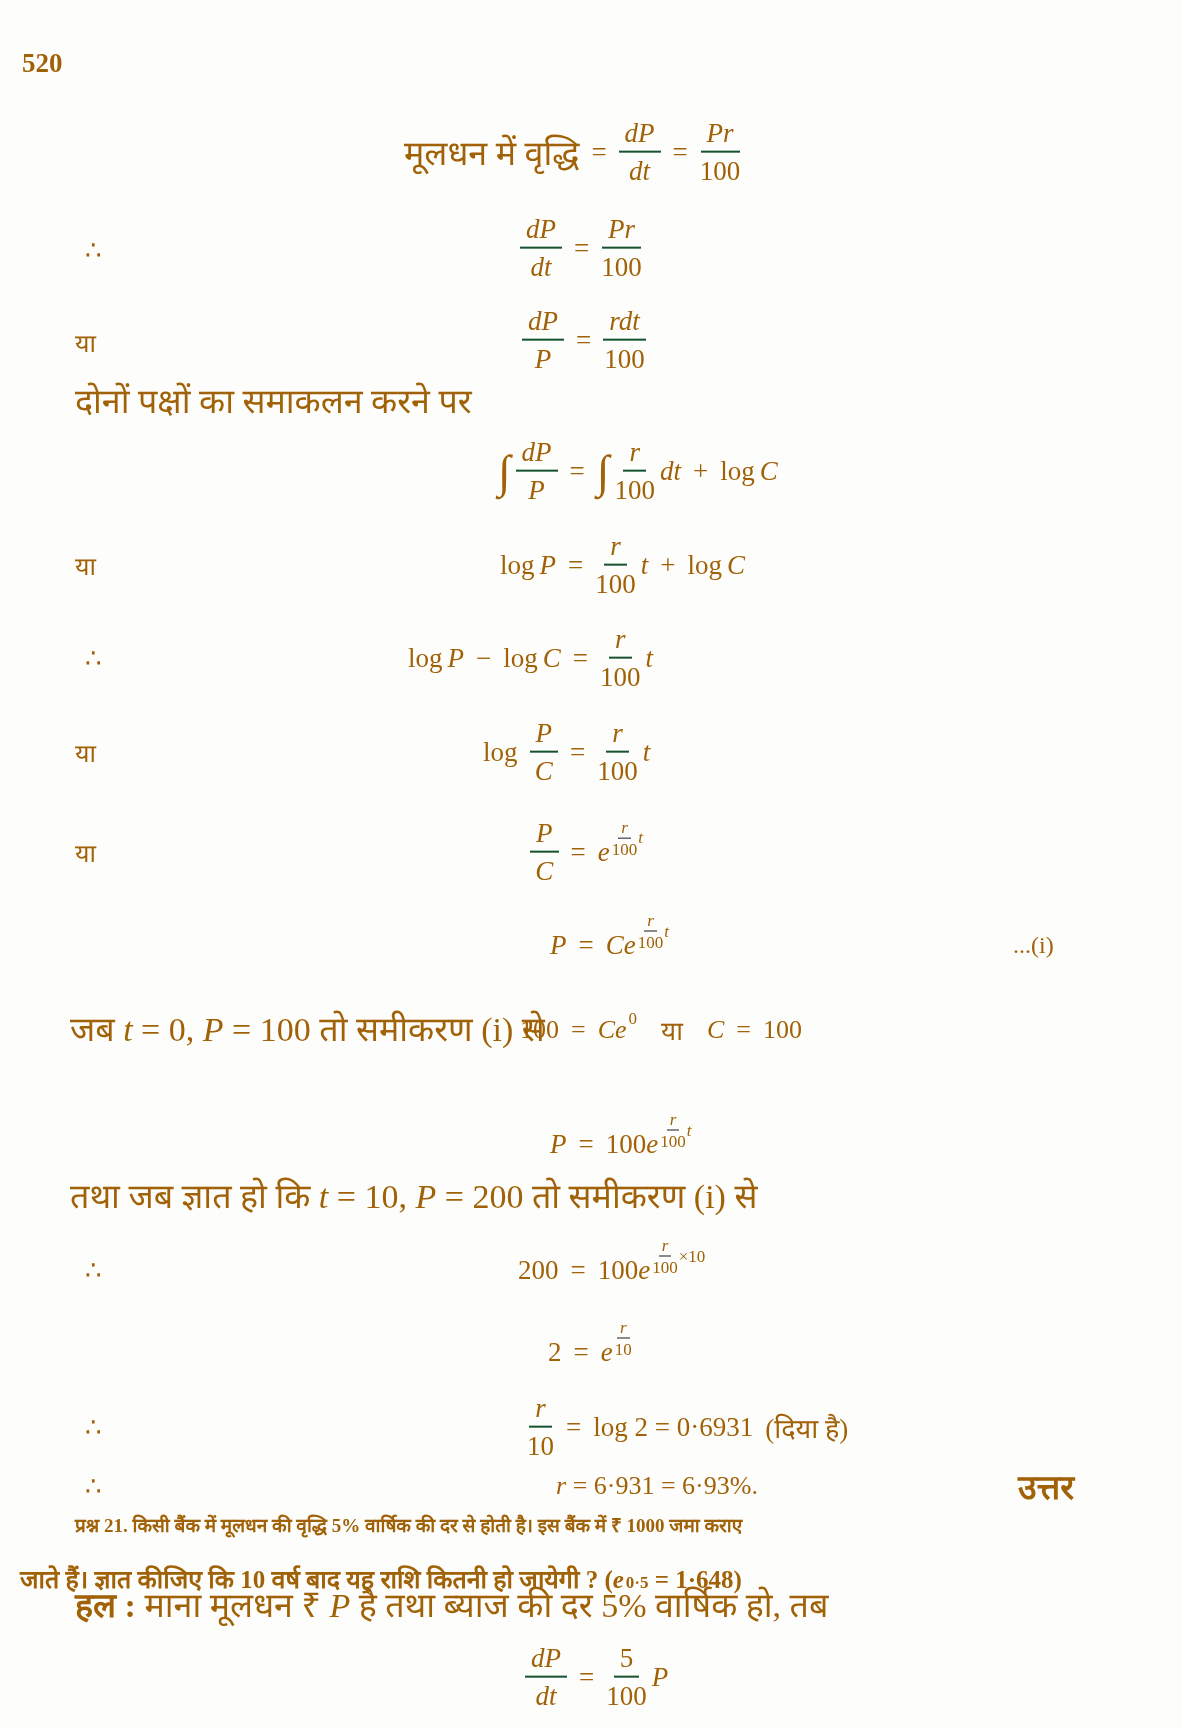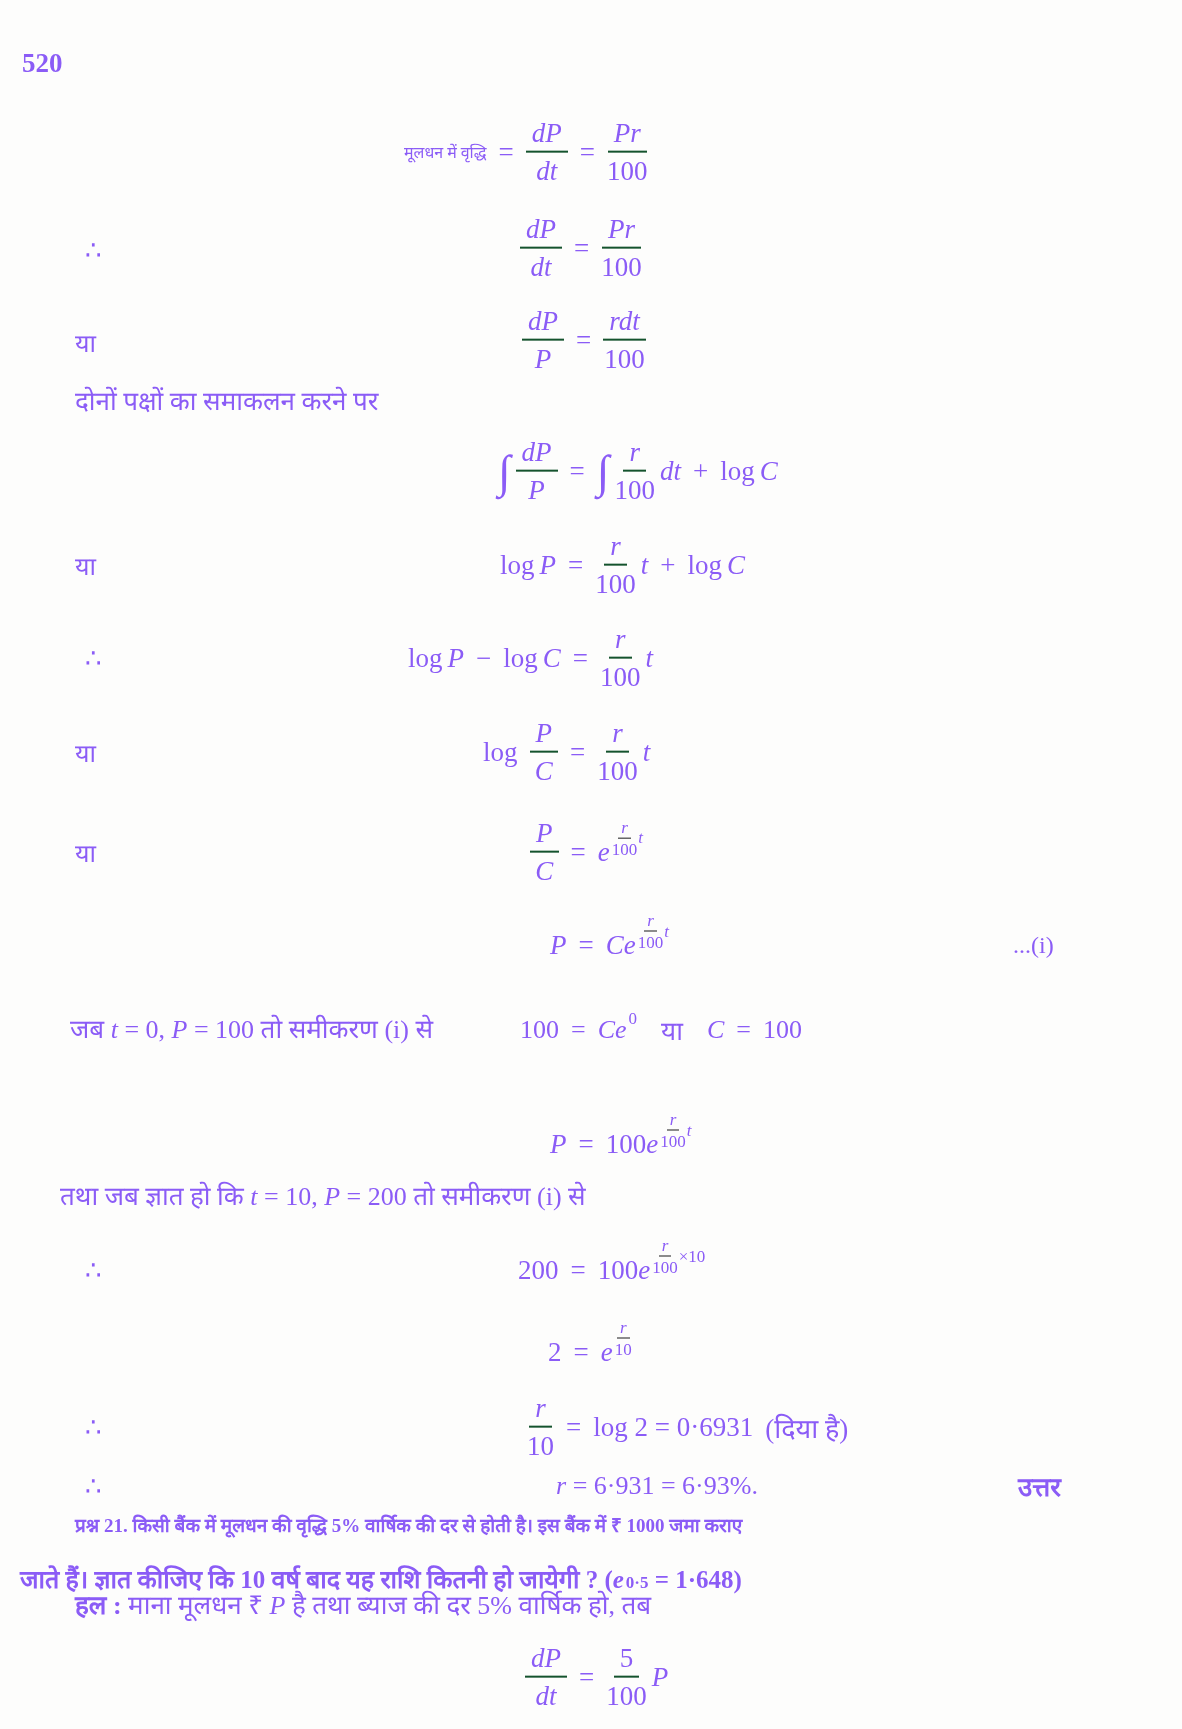--- a/index.html
+++ b/index.html
@@ -1,21 +1,21 @@
 <!DOCTYPE html>
 <html><head>
 <meta charset="utf-8">
 <style>
   html,body { margin:0; padding:0; background:#d9d9d9; }
   .page {
     position:relative;
     width:1182px; height:1729px;
     margin:0 auto;
     background:#fdfdfc;
-    color:#8b5cf6;
+    color:#a16207;
     font-family:"Liberation Serif", serif;
     overflow:hidden;
   }
   
   .eq {
     position:absolute;
     display:flex; align-items:center; gap:12px;
     transform:translateY(-50%);
     white-space:nowrap;
     font-size:27px;
@@ -33,34 +33,34 @@
   .frac.small .den { padding-top:2px; }
   .sup { display:inline-flex; align-items:center; gap:1px; transform:translateY(-14px); font-size:17px; margin-left:2px; }
   .sup0 { transform:translateY(-11px); font-size:17px; margin-left:2px; }
   .int { font-size:46px; line-height:0.8; font-style:normal; transform:translateY(1px); }
   .marker { position:absolute; transform:translateY(-50%); font-size:26px; }
   
   .tl {
     position:absolute;
     transform:translateY(-50%);
     white-space:pre;
-    font-size:26px;
+    font-size:34px;
   }
   .pageno { position:absolute; transform:none; font-size:27px; font-weight:bold; }
   .tag { position:absolute; transform:translateY(-50%); font-size:24px; }
 </style>
 </head>
 <body>
 
 <div class="page">
 
   <div class="tl pageno" style="top:48px; left:22px;">520</div>
 
   <div class="eq" style="top:152px; left:404px;">
-    <span class="dev" style="font-size:16px;">मूलधन में वृद्धि</span>
+    <span class="dev" style="font-size:34px;">मूलधन में वृद्धि</span>
     <span class="rm">=</span>
     <span class="frac">
       <span class="num it">dP</span>
       <span class="den it">dt</span>
     </span>
     <span class="rm">=</span>
     <span class="frac">
       <span class="num it">Pr</span>
       <span class="den rm">100</span>
     </span>
@@ -237,21 +237,21 @@
       <span class="sup">
         <span class="frac small">
           <span class="num it">r</span>
           <span class="den rm">100</span>
         </span>
         <span class="it">t</span>
       </span>
     </span>
   </div>
 
-  <div class="tl" style="top:1195px; left:60px;"><span class="dev">तथा जब ज्ञात हो कि </span><span class="it">t</span><span class="dev"> = 10, </span><span class="it">P</span><span class="dev"> = 200 तो समीकरण (i) से</span></div>
+  <div class="tl" style="top:1195px; left:70px;"><span class="dev">तथा जब ज्ञात हो कि </span><span class="it">t</span><span class="dev"> = 10, </span><span class="it">P</span><span class="dev"> = 200 तो समीकरण (i) से</span></div>
 
   <div class="marker dev" style="top:1270px; left:85px;">∴</div>
   <div class="eq" style="top:1270px; left:518px;">
     <span class="rm">200</span>
     <span class="rm">=</span>
     <span class="grp" style="gap:0;">
       <span class="rm">100</span>
       <span class="it">e</span>
       <span class="sup">
         <span class="frac small">

